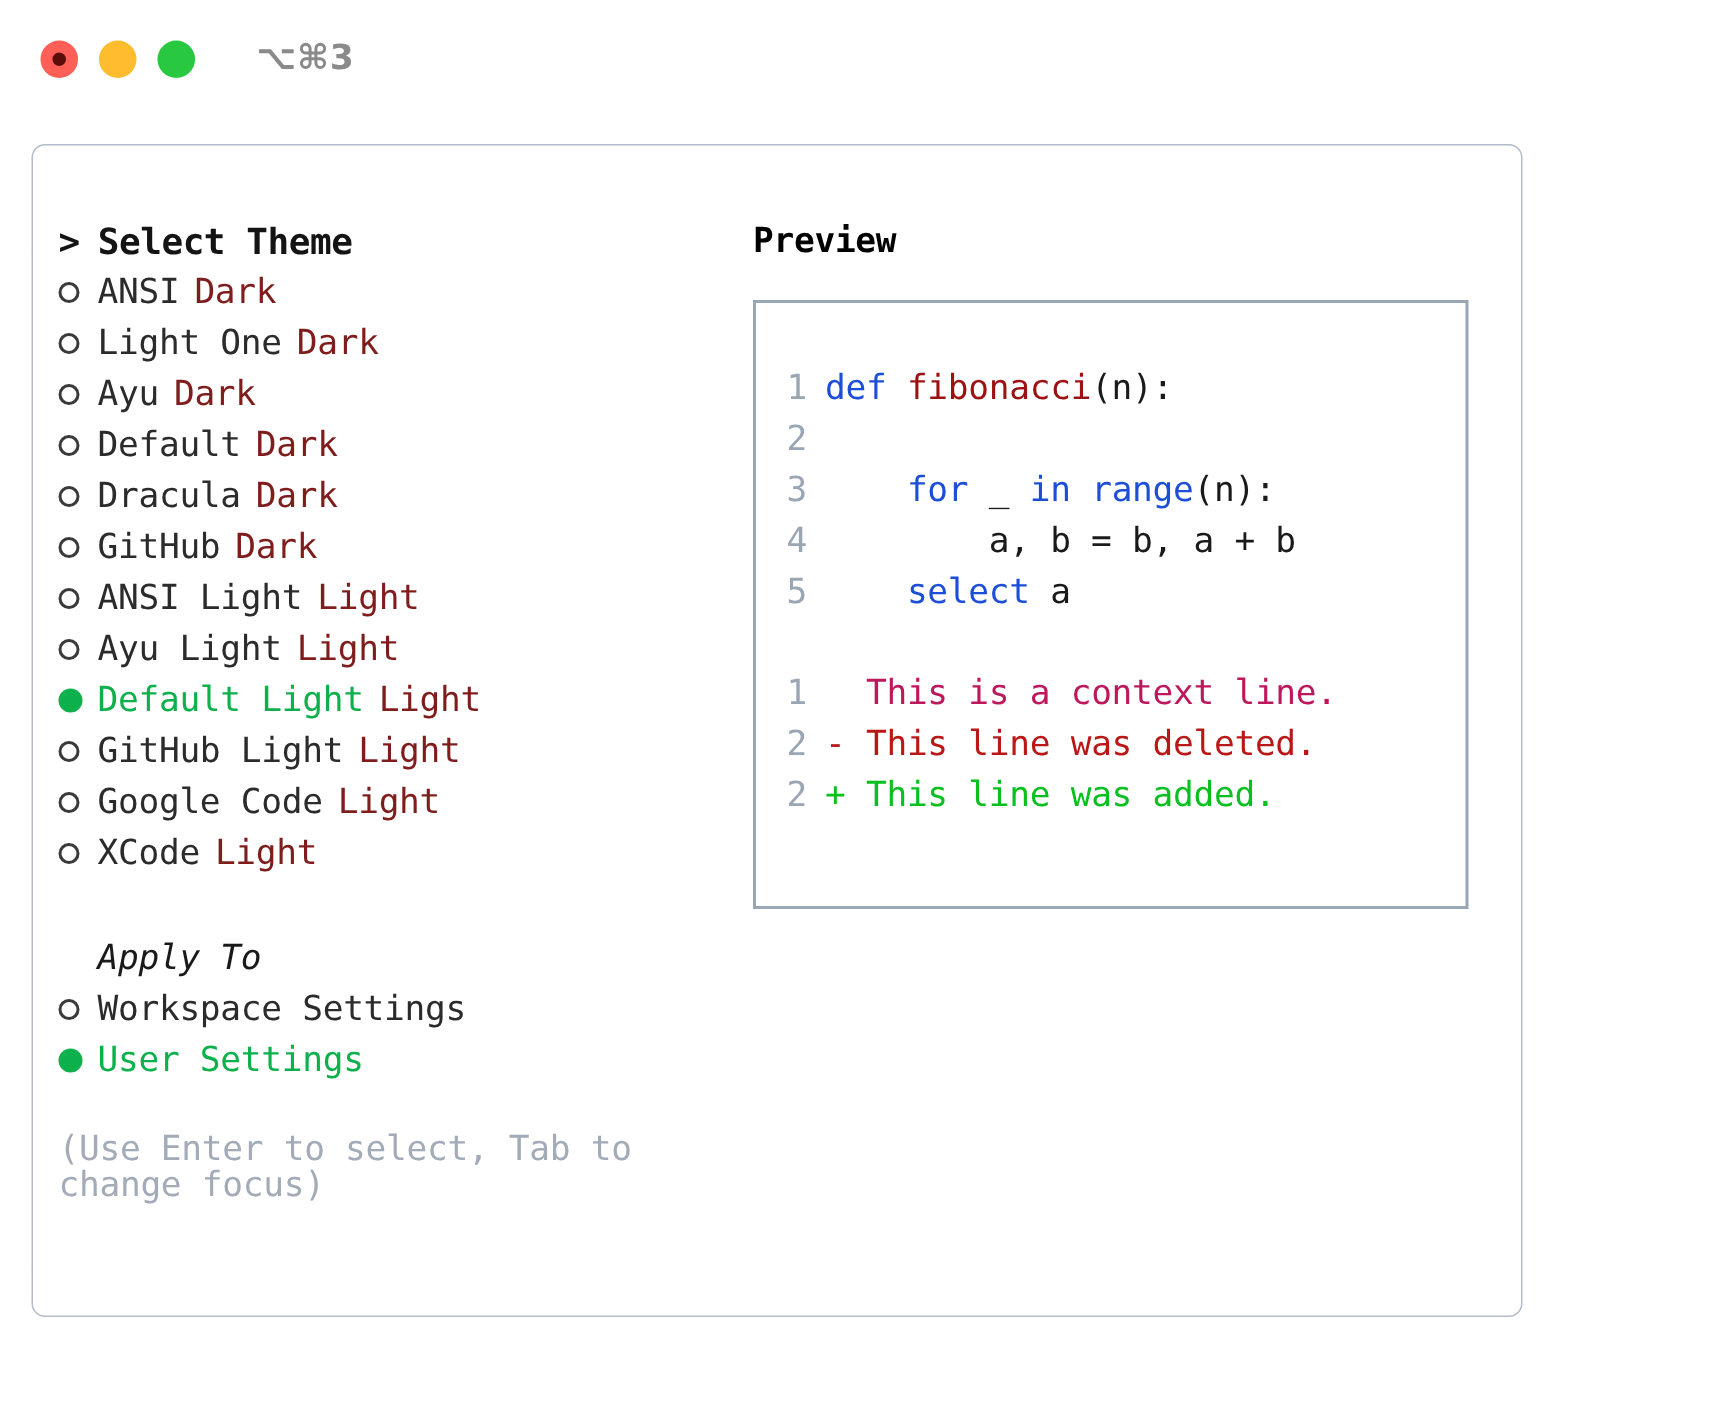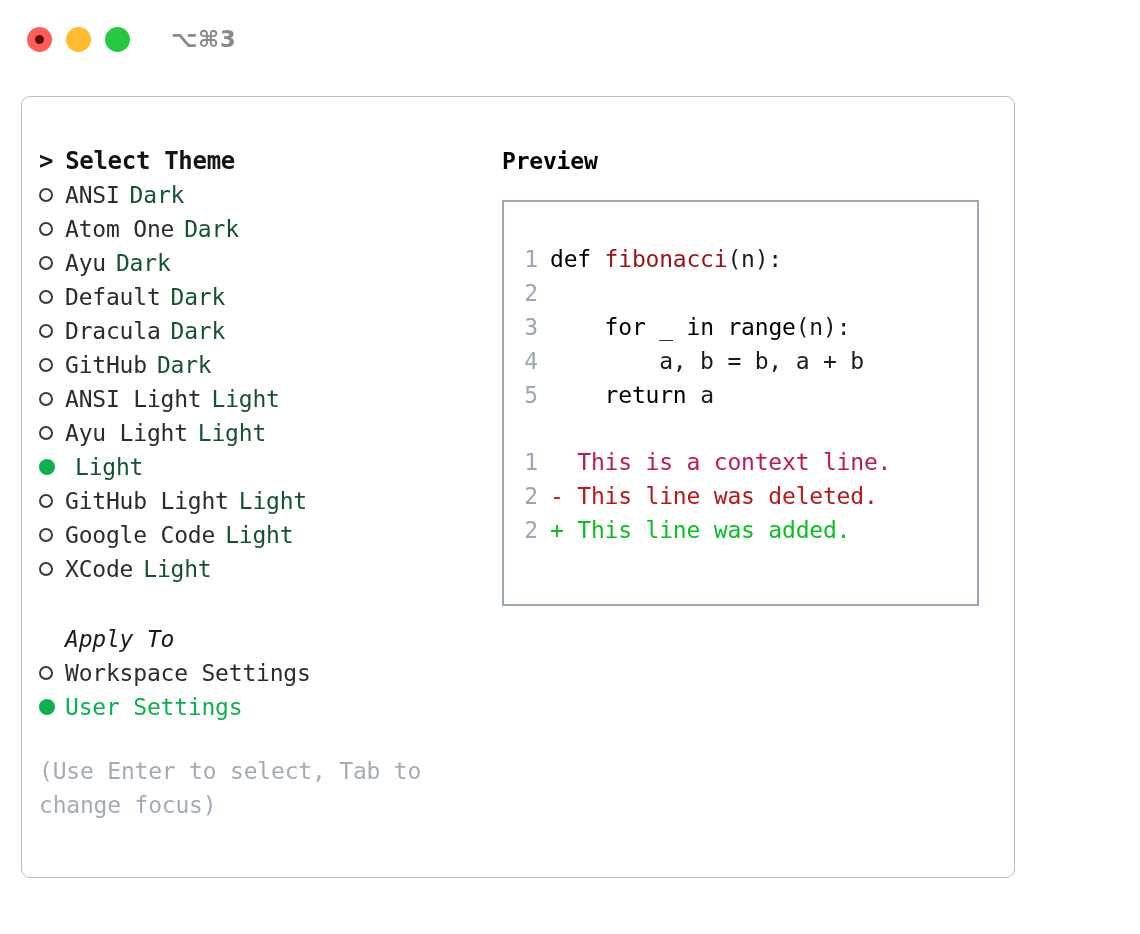--- a/index.html
+++ b/index.html
@@ -107,41 +107,41 @@
   }
   .marker .fill {
     display: inline-block;
     width: 16px; height: 16px;
     border-radius: 50%;
     background: #0db14b;
   }
   .opt-name { color: #2b2b2b; }
   .opt-row.selected .opt-name { color: #0db14b; }
   .opt-kind {
-    color: #14532d;
+    color: #7f1d1d;
     margin-left: 10px;
   }
 
   .subsection {
     height: 34px;
     display: flex;
     align-items: center;
     font-size: 23px;
     color: #1a1a1a;
     padding-left: 26px;
     letter-spacing: -0.2px;
     font-style: italic;
   }
   .spacer-lg { height: 36px; }
   .spacer-md { height: 30px; }
 
   .hint {
     font-size: 23px;
     color: #a2abb7;
-    line-height: 34px;
+    line-height: 24px;
     letter-spacing: -0.2px;
     width: 420px;
   }
 
   
   .right-col {
     padding: 47px 0 0 0;
     flex: 1;
   }
   .preview-title {
@@ -170,21 +170,21 @@
     letter-spacing: -0.2px;
   }
   .lineno {
     width: 46px;
     flex: none;
     text-align: right;
     color: #9aa6b3;
     padding-right: 12px;
   }
   .code-text { color: #1a1a1a; }
-  .kw  { color: #000000; }
+  .kw  { color: #1d4ed8; }
   .fn  { color: #9c1111; }
   .blank-line { height: 33px; }
   .ctx { color: #be185d; }
   .del { color: #ba1717; }
   .add { color: #0ac020; }
 </style>
 </head>
 <body>
 
 <div class="page">
@@ -213,21 +213,21 @@
               <span class="marker">
                 <span class="ring"></span>
               </span>
               <span class="opt-name">ANSI</span>
               <span class="opt-kind">Dark</span>
             </div>
             <div class="opt-row">
               <span class="marker">
                 <span class="ring"></span>
               </span>
-              <span class="opt-name">Atom One</span>
+              <span class="opt-name">Light One</span>
               <span class="opt-kind">Dark</span>
             </div>
             <div class="opt-row">
               <span class="marker">
                 <span class="ring"></span>
               </span>
               <span class="opt-name">Ayu</span>
               <span class="opt-kind">Dark</span>
             </div>
             <div class="opt-row">
@@ -262,20 +262,21 @@
               <span class="marker">
                 <span class="ring"></span>
               </span>
               <span class="opt-name">Ayu Light</span>
               <span class="opt-kind">Light</span>
             </div>
             <div class="opt-row selected">
               <span class="marker">
                 <span class="fill"></span>
               </span>
+              <span class="opt-name">Default Light</span>
               <span class="opt-kind">Light</span>
             </div>
             <div class="opt-row">
               <span class="marker">
                 <span class="ring"></span>
               </span>
               <span class="opt-name">GitHub Light</span>
               <span class="opt-kind">Light</span>
             </div>
             <div class="opt-row">
@@ -319,21 +320,21 @@
     </div>
 
     <div class="right-col">
       <div class="preview-title">Preview</div>
       <div class="preview-box">
         <div id="code-block">
               <div class="code-line"><span class="lineno">1</span><span class="kw">def </span><span class="fn">fibonacci</span><span class="code-text">(n):</span></div>
               <div class="code-line"><span class="lineno">2</span></div>
               <div class="code-line"><span class="lineno">3</span><span class="code-text">    </span><span class="kw">for</span><span class="code-text"> _ </span><span class="kw">in range</span><span class="code-text">(n):</span></div>
               <div class="code-line"><span class="lineno">4</span><span class="code-text">        a, b = b, a + b</span></div>
-              <div class="code-line"><span class="lineno">5</span><span class="code-text">    </span><span class="kw">return</span><span class="code-text"> a</span></div>
+              <div class="code-line"><span class="lineno">5</span><span class="code-text">    </span><span class="kw">select</span><span class="code-text"> a</span></div>
             </div>
         <div class="blank-line"></div>
         <div id="diff-block">
               <div class="code-line"><span class="lineno">1</span><span class="ctx"> </span><span class="ctx"> This is a context line.</span></div>
               <div class="code-line"><span class="lineno">2</span><span class="del">-</span><span class="del"> This line was deleted.</span></div>
               <div class="code-line"><span class="lineno">2</span><span class="add">+</span><span class="add"> This line was added.</span></div>
             </div>
       </div>
     </div>
 

